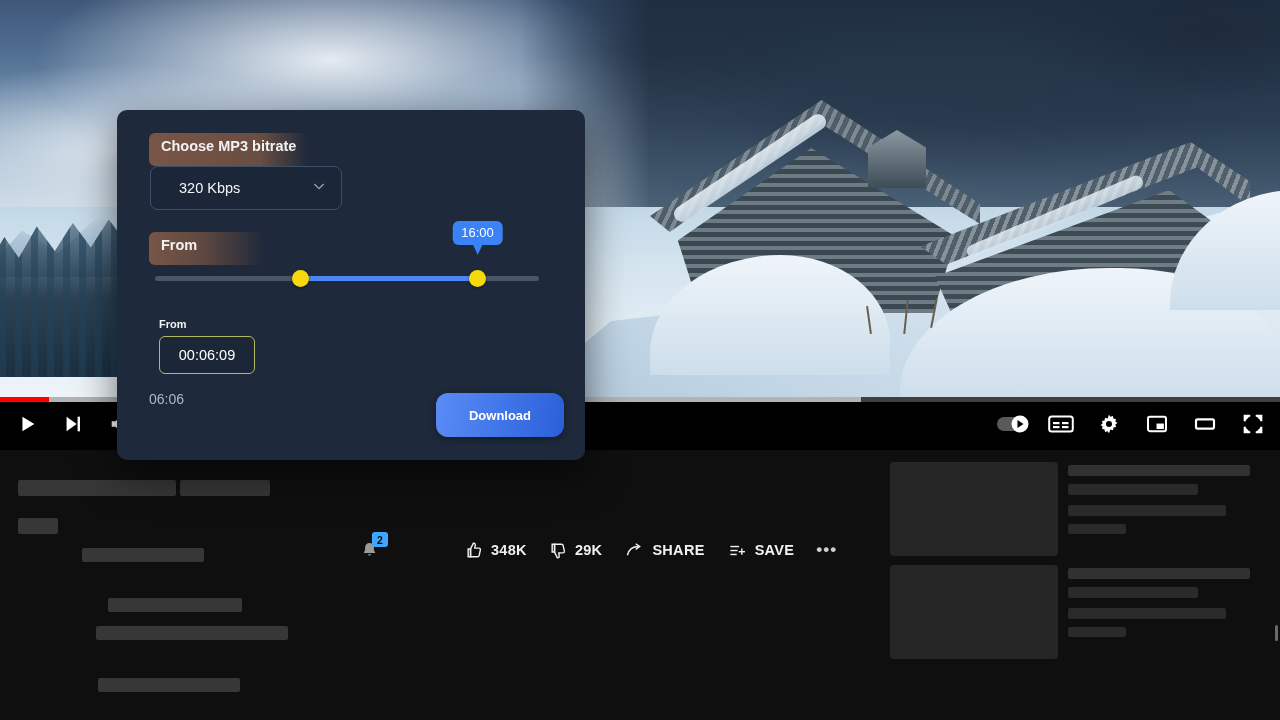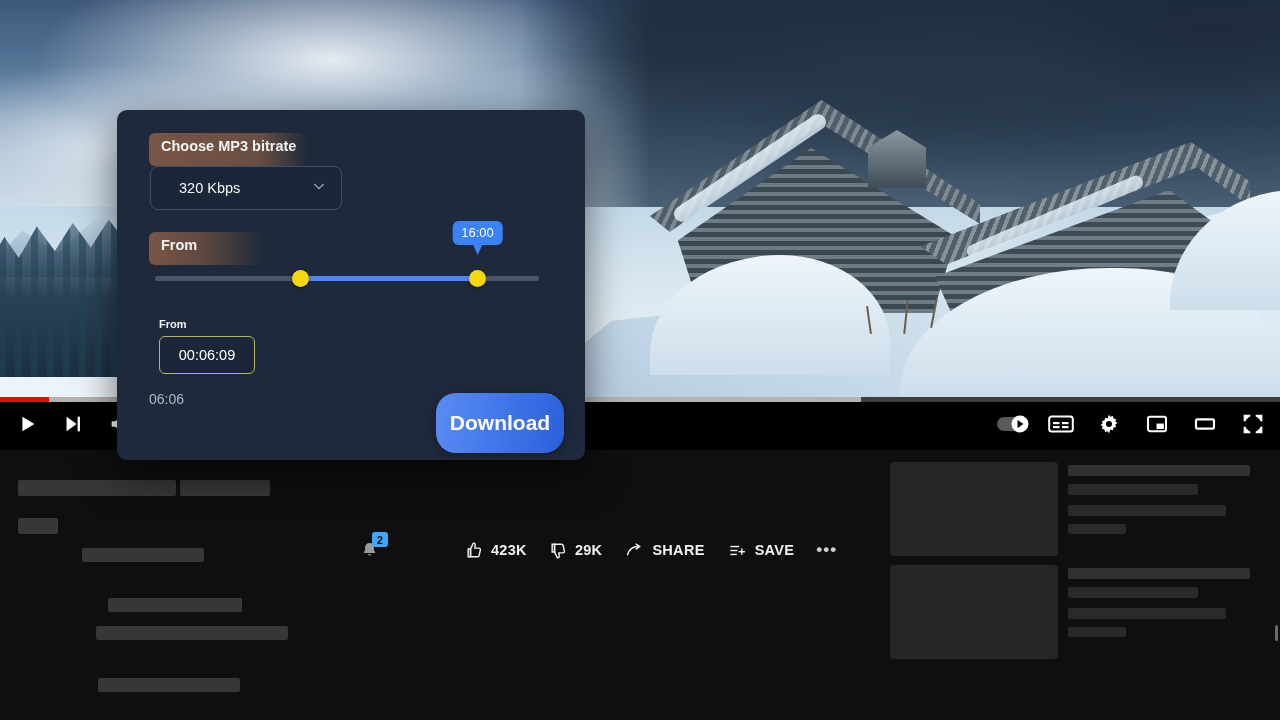--- a/index.html
+++ b/index.html
@@ -217,23 +217,23 @@
   #to-group { position:absolute; left:155px; top:208px; }
   .fld-label { color:#f1f1f1; font-size:11px; font-weight:700; margin-bottom:6px; }
   .fld-box {
     width:96px; height:38px; background:#1b2738;
     border:1px solid #b3b95e; border-radius:6px;
     display:flex; align-items:center; justify-content:center;
     color:#fff; font-size:14.5px; cursor:text;
   }
 
   #download-btn {
-    position:absolute; left:319px; top:283px; width:128px; height:60px; border-radius:20px;
+    position:absolute; left:319px; top:283px; width:128px; height:44px; border-radius:12px;
     background: linear-gradient(100deg,#5b8cf5 0%, #3f74e8 55%, #2a5fd8 100%);
-    color:#fff; font-size:21px; font-weight:700;
+    color:#fff; font-size:13px; font-weight:700;
     display:flex; align-items:center; justify-content:center; cursor:pointer;
     box-shadow:0 2px 8px rgba(0,0,0,.35);
   }
 </style>
 </head>
 <body>
 
 <div id="root">
 
   <div id="player">
@@ -355,21 +355,21 @@
         <div id="bell-badge">2</div>
       </div>
 
       <div style="width:68px;"></div>
 
       <div class="act">
         <svg width="19" height="19" viewBox="0 0 24 24">
           <path d="M7 10 v10 H4 V10 z"></path>
           <path d="M7 10 l3.6-7.2 c1.8-.2 2.6 .8 2.3 2.4 L12.4 9 h5.2 c1.3 0 2.1 1 1.8 2.2 l-1.6 7.2 c-.2 1-1 1.6-2 1.6 H7 z"></path>
         </svg>
-        <span>423K</span>
+        <span>348K</span>
       </div>
 
       <div class="act">
         <svg width="19" height="19" viewBox="0 0 24 24">
           <path d="M7 14 V4 H4 v10 z"></path>
           <path d="M7 14 l3.6 7.2 c1.8 .2 2.6-.8 2.3-2.4 L12.4 15 h5.2 c1.3 0 2.1-1 1.8-2.2 l-1.6-7.2 c-.2-1-1-1.6-2-1.6 H7 z"></path>
         </svg>
         <span>29K</span>
       </div>
 

